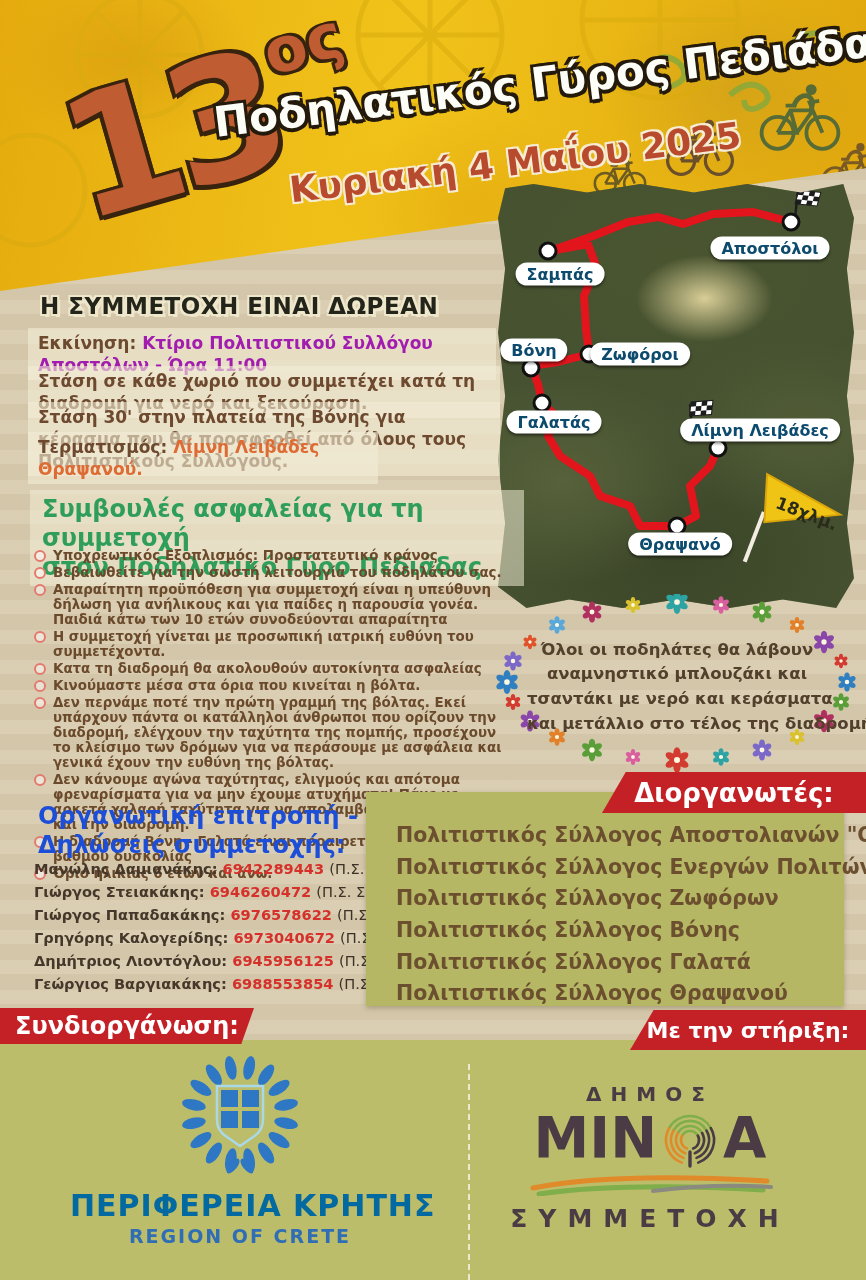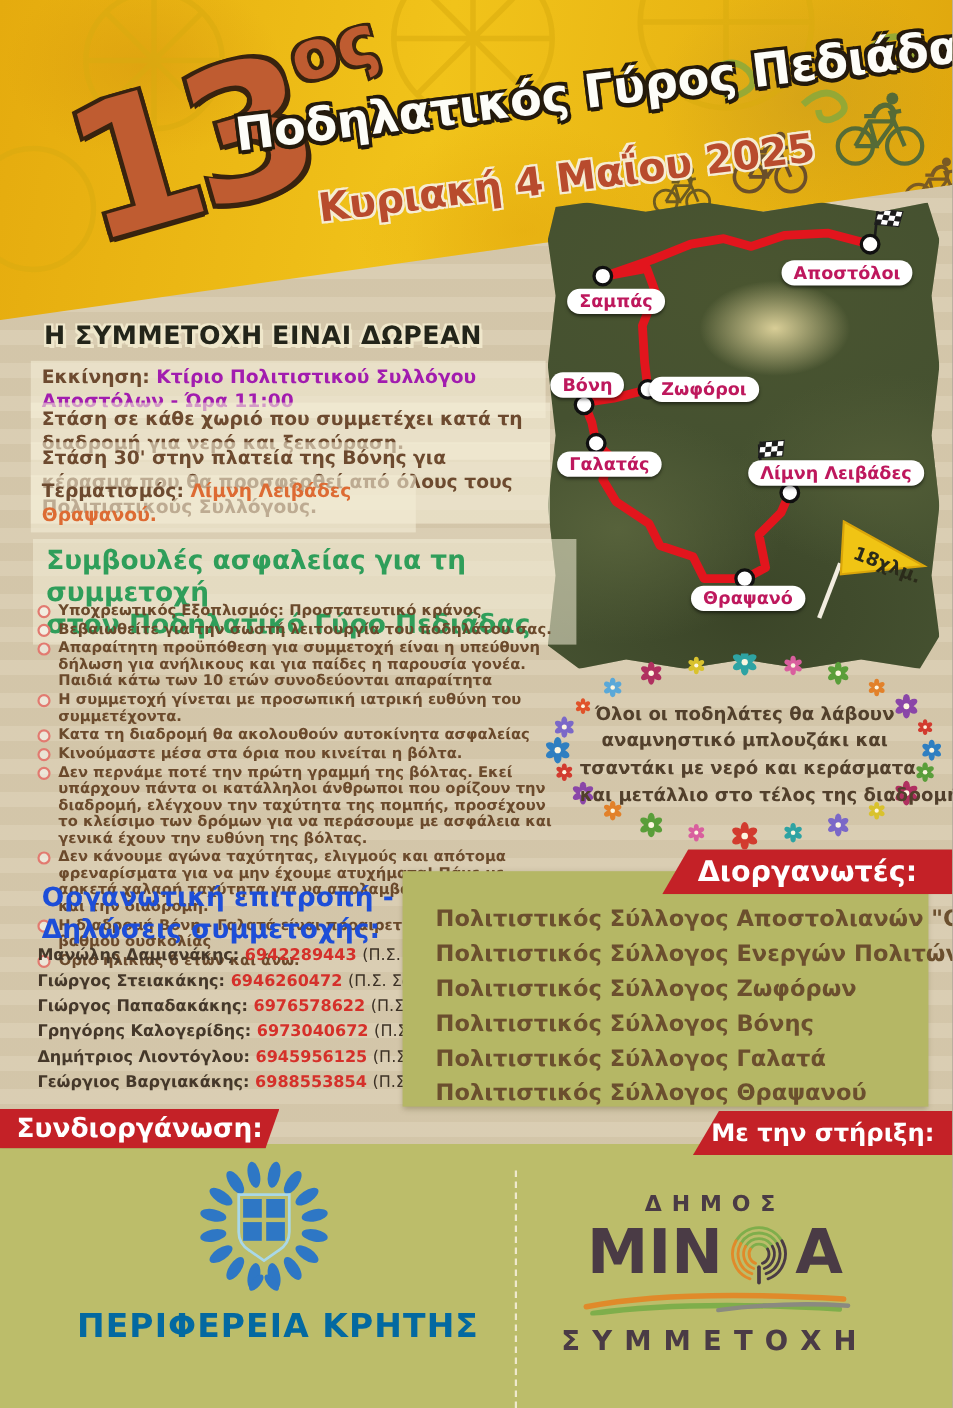--- a/index.html
+++ b/index.html
@@ -32,21 +32,21 @@
   .map{position:absolute;left:498px;top:184px;width:356px;height:424px;
     background:
       radial-gradient(95px 60px at 58% 27%,rgba(224,212,156,.95),rgba(224,212,156,0) 72%),
       radial-gradient(200px 140px at 18% 70%,#57623b,rgba(87,98,59,0) 75%),
       radial-gradient(180px 120px at 86% 58%,#525d37,rgba(82,93,55,0) 75%),
       radial-gradient(240px 160px at 50% 88%,#3b4528,rgba(59,69,40,0) 80%),
       radial-gradient(300px 200px at 50% 18%,#4a5530,rgba(74,85,48,0) 80%),
       #455130;
     clip-path:polygon(2% 1%,10% 0%,25% 2%,40% 0%,55% 2%,70% 0%,85% 2%,97% 0%,100% 8%,98% 20%,100% 35%,98% 50%,100% 65%,98% 80%,100% 93%,95% 100%,80% 98%,65% 100%,50% 98%,35% 100%,20% 98%,8% 100%,0% 95%,2% 80%,0% 65%,2% 50%,0% 35%,2% 20%,0% 8%);}
   .map svg{position:absolute;inset:0;}
-  .lbl{position:absolute;transform:translate(-50%,-50%);background:#fff;color:#be185d;
+  .lbl{position:absolute;transform:translate(-50%,-50%);background:#fff;color:#0c4a6e;
     font-weight:700;font-size:16px;padding:2px 11px;border-radius:999px;
     box-shadow:0 2px 3px rgba(0,0,0,.5);white-space:nowrap;}
   .dot{position:absolute;width:13px;height:13px;border:3px solid #101010;background:#fff;border-radius:50%;transform:translate(-50%,-50%);}
   .lbl-sampas{left:62px;top:90px;} .dot-sampas{left:50px;top:67px;}
   .lbl-apostoloi{left:272px;top:64px;} .dot-apostoloi{left:293px;top:38px;}
   .lbl-voni{left:36px;top:166px;} .dot-voni{left:33px;top:184px;}
   .lbl-zoforoi{left:142px;top:170px;} .dot-zoforoi{left:91px;top:170px;}
   .lbl-galatas{left:56px;top:238px;} .dot-galatas{left:44px;top:219px;}
   .lbl-limni{left:262px;top:246px;} .dot-limni{left:220px;top:264px;}
   .lbl-thrapsano{left:182px;top:360px;} .dot-thrapsano{left:179px;top:342px;}
@@ -352,20 +352,21 @@
       </g>
       <path d="M-23,-28 h46 v34 q0,11 -10,17 l-13,9 l-13,-9 q-10,-6 -10,-17 z" fill="#bcbd6a" stroke="#a9d8e8" stroke-width="2.5"></path>
       <g fill="#2e77c5">
         <rect x="-19" y="-24" width="17" height="17"></rect>
         <rect x="2" y="-24" width="17" height="17"></rect>
         <rect x="-19" y="-3" width="17" height="17"></rect>
         <rect x="2" y="-3" width="17" height="17"></rect>
       </g>
     </svg>
     <div class="region-name">ΠΕΡΙΦΕΡΕΙΑ ΚΡΗΤΗΣ</div>
+    <div class="region-sub">REGION OF CRETE</div>
   </div>
 
   <div class="minoa-logo">
     <div class="minoa-top">ΔΗΜΟΣ</div>
     <div class="minoa-main">
       <span>ΜΙΝ</span>
       <svg width="62" height="62" viewBox="0 0 62 62" style="margin:0 2px;">
         <g fill="none" stroke-width="2.6" stroke-linecap="round">
           <g stroke="#7fae4b">
             <path d="M23.2,27.5 A9,9 0 0 1 38.8,27.5"></path>

